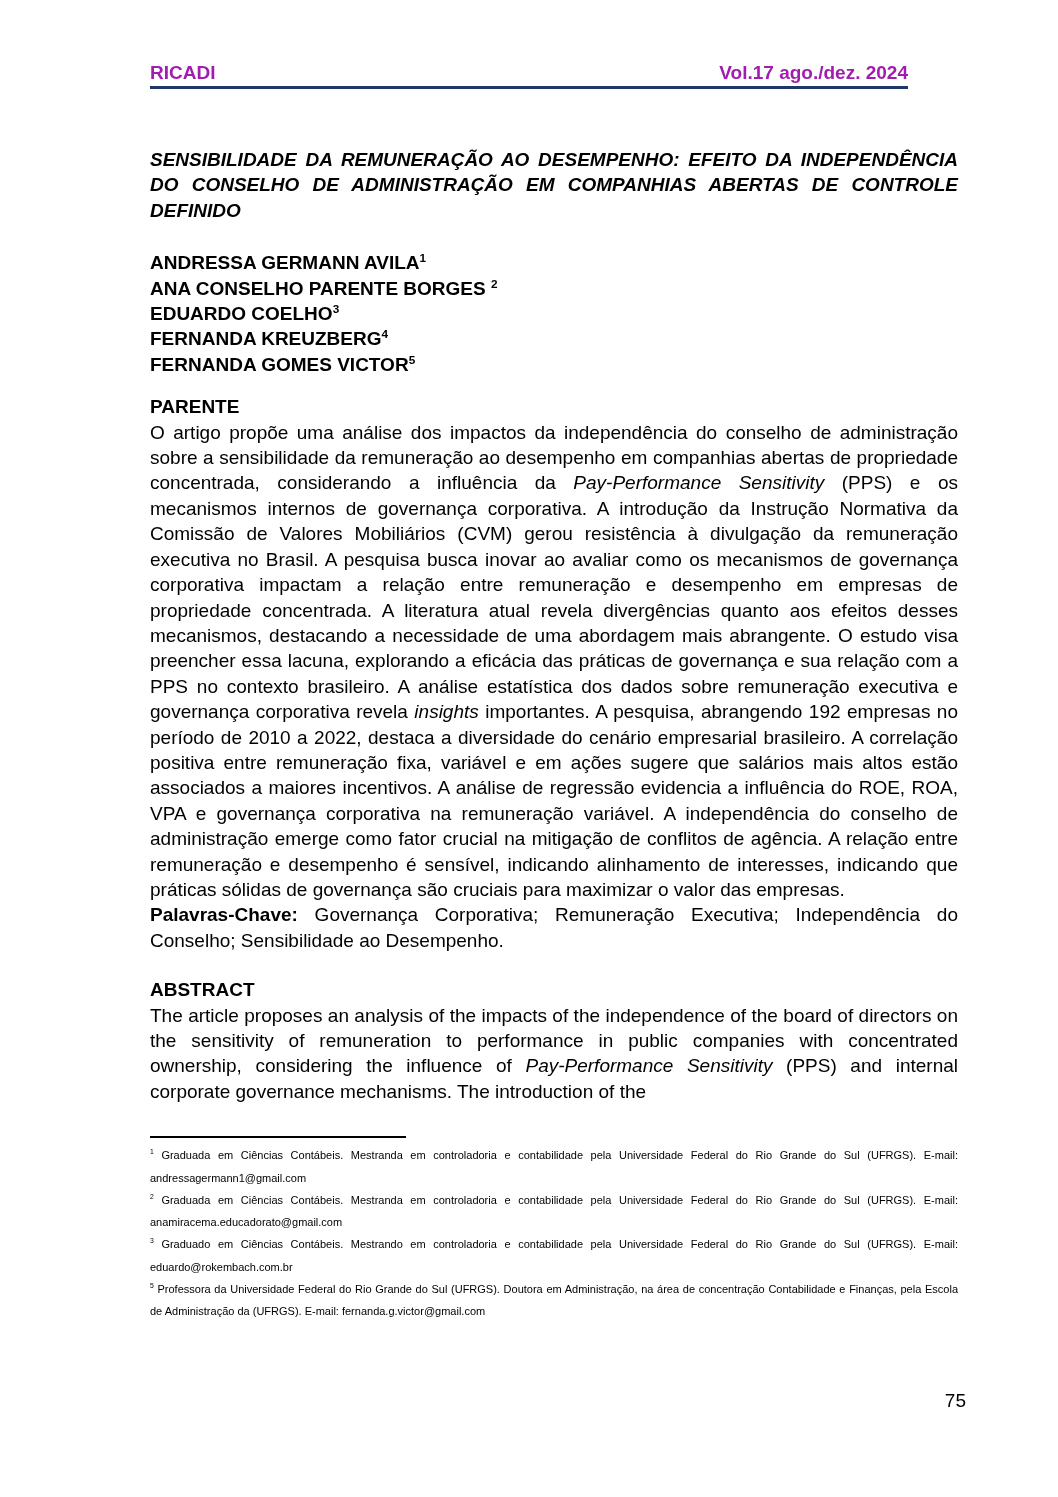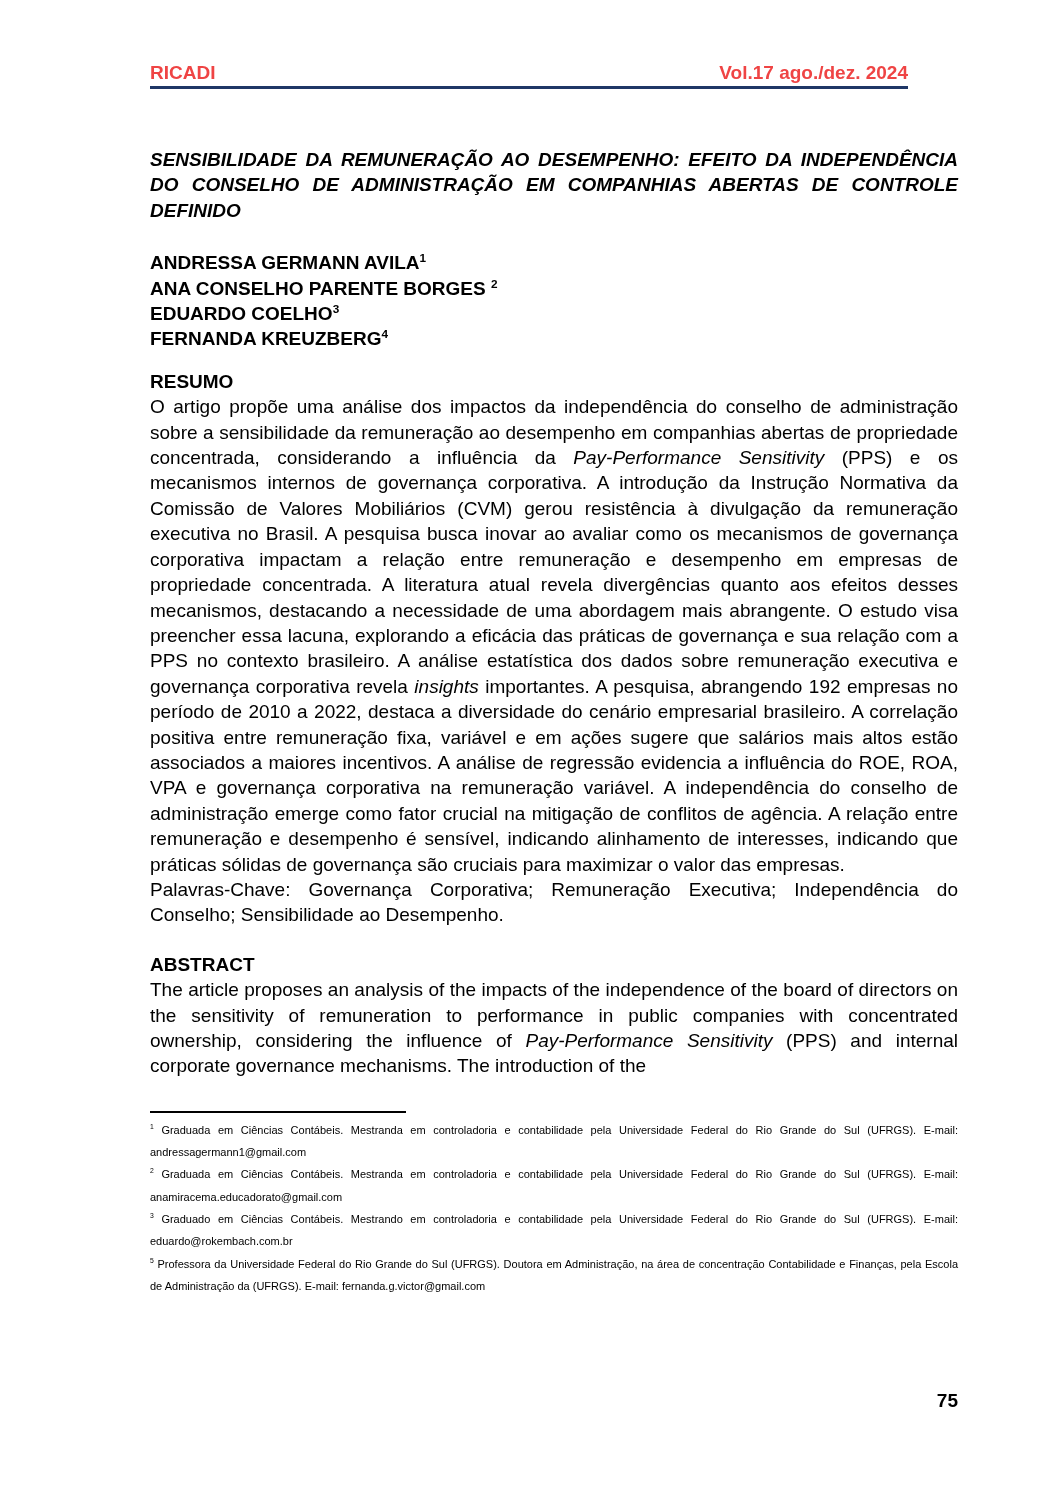--- a/index.html
+++ b/index.html
@@ -18,21 +18,21 @@
     overflow: hidden;
   }
   .running-header {
     display: flex;
     justify-content: space-between;
     align-items: flex-end;
     width: 758px;
     border-bottom: 3px solid #1f3766;
     padding-bottom: 2px;
     font-weight: bold;
-    color: #ef4444;
+    color: #a21caf;
     font-size: 19px;
     line-height: 22px;
   }
   .article-title {
     margin: 58px 0 0 0;
     font-size: 19px;
     font-weight: bold;
     text-align: justify;
     font-style: italic;
   }
@@ -51,65 +51,66 @@
   .section-heading {
     margin: 0;
     font-size: 19px;
     font-weight: bold;
   }
   p.body-just {
     margin: 0;
     text-align: justify;
   }
   i { font-style: italic; }
-  b { font-weight: normal; }
+  b { font-weight: bold; }
   .footnote-area {
     margin-top: 32px;
     font-size: 11px;
     line-height: 22.3px;
   }
   .footnote-rule {
     width: 256px;
     border: 0;
     border-top: 2px solid #000000;
     margin: 0 0 6px 0;
   }
   .footnote {
     margin: 0;
     text-align: justify;
   }
   .page-number {
     position: absolute;
     top: 1388px;
-    right: 100px;
-    font-weight: bold;
+    right: 92px;
+    font-weight: normal;
     font-size: 19px;
   }
 </style>
 </head>
 <body>
 
 <div class="page">
 
   <div class="running-header">
     <span>RICADI</span>
     <span>Vol.17 ago./dez. 2024</span>
   </div>
 
   <h1 class="article-title">SENSIBILIDADE DA REMUNERAÇÃO AO DESEMPENHO: EFEITO DA INDEPENDÊNCIA DO CONSELHO DE ADMINISTRAÇÃO EM COMPANHIAS ABERTAS DE CONTROLE DEFINIDO</h1>
 
   <div class="authors">
     <div class="author"><span>ANDRESSA GERMANN AVILA</span><sup>1</sup></div>
     <div class="author"><span>ANA CONSELHO PARENTE BORGES </span><sup>2</sup></div>
     <div class="author"><span>EDUARDO COELHO</span><sup>3</sup></div>
     <div class="author"><span>FERNANDA KREUZBERG</span><sup>4</sup></div>
+    <div class="author"><span>FERNANDA GOMES VICTOR</span><sup>5</sup></div>
   </div>
 
   <section class="section resumo-section">
-    <h2 class="section-heading">RESUMO</h2>
+    <h2 class="section-heading">PARENTE</h2>
     <p class="body-just"><span>O artigo propõe uma análise dos impactos da independência do conselho de administração sobre a sensibilidade da remuneração ao desempenho em companhias abertas de propriedade concentrada, considerando a influência da </span><i>Pay-Performance Sensitivity</i><span> (PPS) e os mecanismos internos de governança corporativa. A introdução da Instrução Normativa da Comissão de Valores Mobiliários (CVM) gerou resistência à divulgação da remuneração executiva no Brasil. A pesquisa busca inovar ao avaliar como os mecanismos de governança corporativa impactam a relação entre remuneração e desempenho em empresas de propriedade concentrada. A literatura atual revela divergências quanto aos efeitos desses mecanismos, destacando a necessidade de uma abordagem mais abrangente. O estudo visa preencher essa lacuna, explorando a eficácia das práticas de governança e sua relação com a PPS no contexto brasileiro. A análise estatística dos dados sobre remuneração executiva e governança corporativa revela </span><i>insights</i><span> importantes. A pesquisa, abrangendo 192 empresas no período de 2010 a 2022, destaca a diversidade do cenário empresarial brasileiro. A correlação positiva entre remuneração fixa, variável e em ações sugere que salários mais altos estão associados a maiores incentivos. A análise de regressão evidencia a influência do ROE, ROA, VPA e governança corporativa na remuneração variável. A independência do conselho de administração emerge como fator crucial na mitigação de conflitos de agência. A relação entre remuneração e desempenho é sensível, indicando alinhamento de interesses, indicando que práticas sólidas de governança são cruciais para maximizar o valor das empresas.</span></p>
     <p class="body-just"><b>Palavras-Chave:</b><span> Governança Corporativa; Remuneração Executiva; Independência do Conselho; Sensibilidade ao Desempenho.</span></p>
   </section>
 
   <section class="section abstract-section">
     <h2 class="section-heading">ABSTRACT</h2>
     <p class="body-just"><span>The article proposes an analysis of the impacts of the independence of the board of directors on the sensitivity of remuneration to performance in public companies with concentrated ownership, considering the influence of </span><i>Pay-Performance Sensitivity</i><span> (PPS) and internal corporate governance mechanisms. The introduction of the</span></p>
   </section>
 
   <div class="footnote-area">

